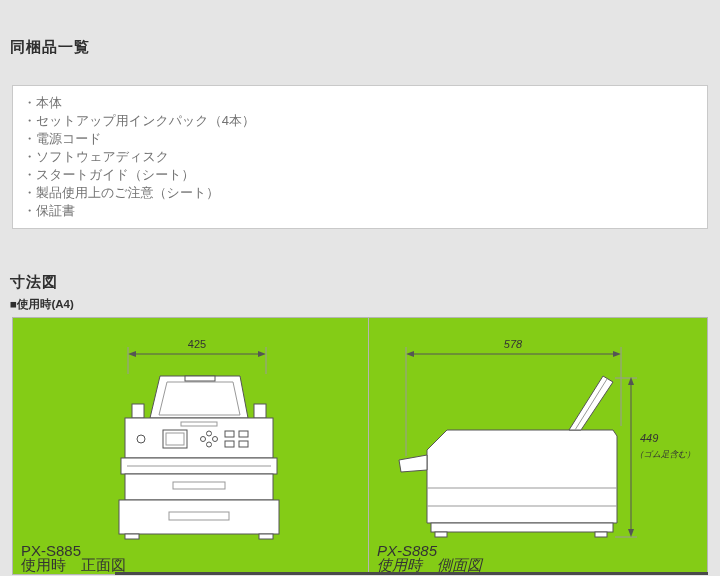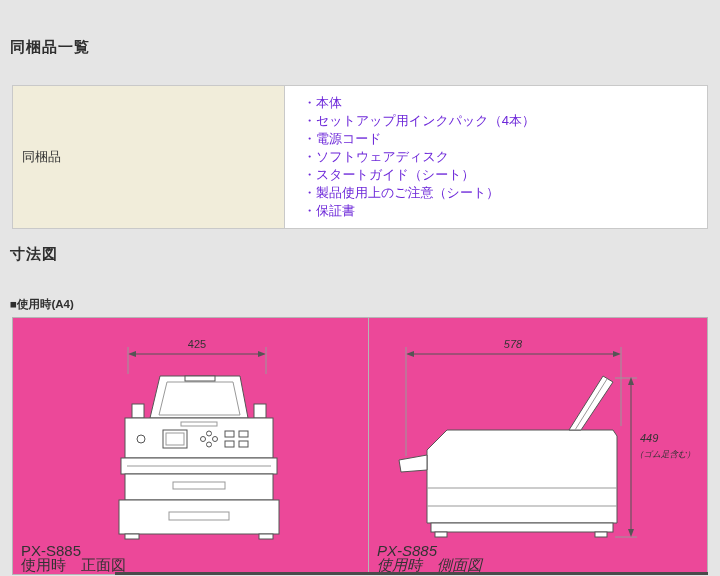--- a/index.html
+++ b/index.html
@@ -7,41 +7,41 @@
   body { font-family: "Liberation Sans", sans-serif; background: #e5e5e5; }
   .page {
     position: relative; width: 720px; height: 576px;
     background: #e5e5e5; overflow: hidden; color: #333;
   }
   .h-title {
     position: absolute; left: 10px; font-size: 15px; font-weight: bold;
     color: #2f2f2f; letter-spacing: 1px;
   }
   .t-included { top: 38px; }
-  .t-dimensions { top: 245px; }
+  .t-dimensions { top: 273px; }
   .bundle-table {
     position: absolute; left: 12px; top: 85px; width: 696px; height: 144px;
     display: flex; border: 1px solid #c9c9c9; background: #ffffff;
   }
   .cell-label {
     width: 272px; background: #f1edda; border-right: 1px solid #c9c9c9;
     display: flex; align-items: center; padding-left: 9px;
     font-size: 13px; color: #333;
   }
   .cell-items {
-    flex: 1; padding: 8px 18px; font-size: 13px; color: #6d28d9;
+    flex: 1; padding: 8px 10px; font-size: 13px; color: #737373;
   }
   .cell-items .item { line-height: 18px; white-space: nowrap; }
   .usage {
     position: absolute; left: 10px; top: 297px;
     font-size: 11.5px; font-weight: bold; color: #2f2f2f; text-align: center;
   }
   .diagram-box {
     position: absolute; left: 12px; top: 317px; width: 696px; height: 258px;
-    border: 1px solid #b5b5b5; background: #ec4899; display: flex;
+    border: 1px solid #b5b5b5; background: #84cc16; display: flex;
   }
   .panel { position: relative; width: 356px; height: 100%; }
   .panel-right { width: 340px; border-left: 1px solid #b5b5b5; font-style: italic; }
   .panel svg { position: absolute; left: 0; top: 0; }
   .caption {
     position: absolute; left: 8px; top: 226px;
     font-size: 15px; line-height: 14px; color: #333; white-space: nowrap;
   }
   .bottom-rule {
     position: absolute; left: 115px; top: 572px; width: 593px; height: 3px;
@@ -50,21 +50,20 @@
   svg text { font-family: "Liberation Sans", sans-serif; fill: #333; }
 </style>
 </head>
 <body>
 
 <div class="page">
 
   <div class="h-title t-included">同梱品一覧</div>
 
   <div class="bundle-table">
-    <div class="cell-label">同梱品</div>
     <div class="cell-items">
       <div class="item">・本体</div>
       <div class="item">・セットアップ用インクパック（4本）</div>
       <div class="item">・電源コード</div>
       <div class="item">・ソフトウェアディスク</div>
       <div class="item">・スタートガイド（シート）</div>
       <div class="item">・製品使用上のご注意（シート）</div>
       <div class="item">・保証書</div>
     </div>
   </div>

